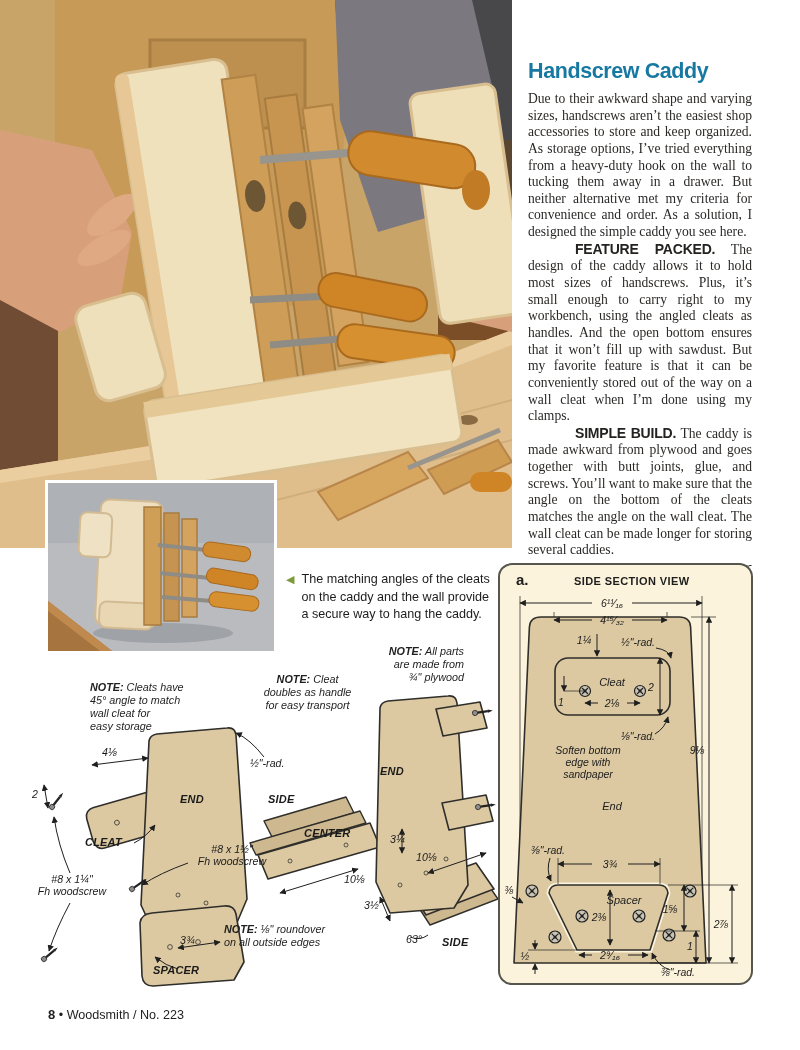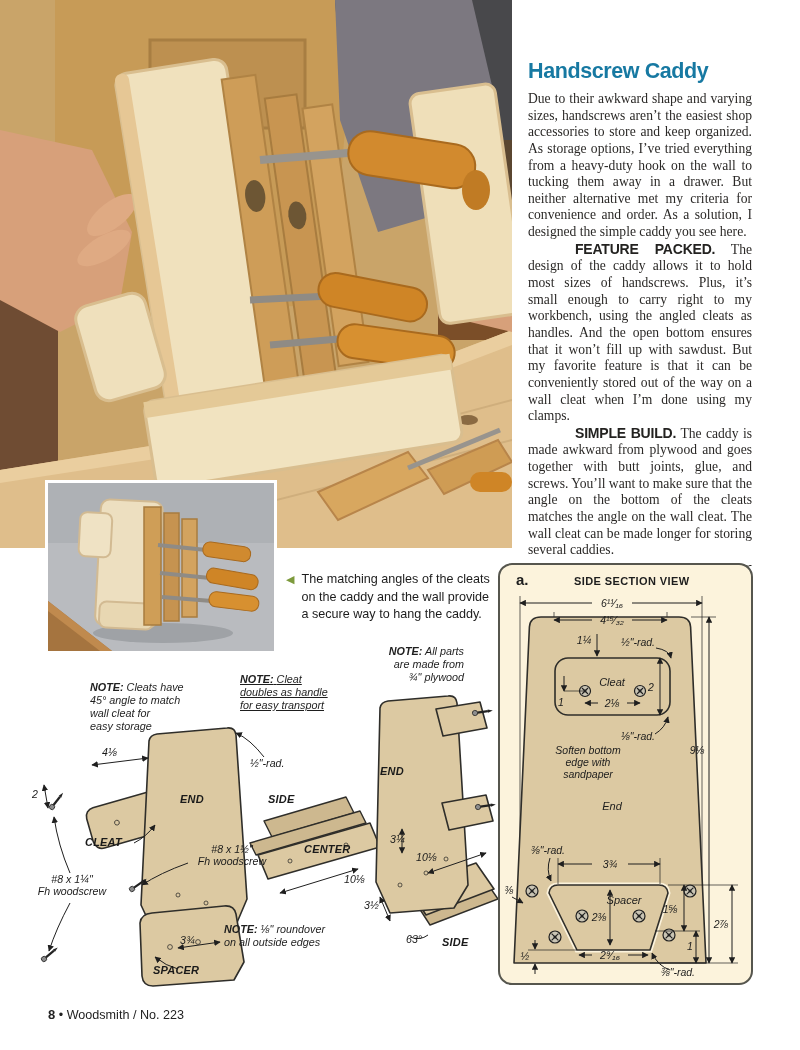--- a/index.html
+++ b/index.html
@@ -268,41 +268,41 @@
       <path class="leader" d="M382,292 Q392,296 400,290"></path>
     </svg>
 
     <div class="txt note" style="left:62px;top:36px;width:125px;">
       <b>NOTE:</b>
       <span>Cleats have</span><br>
       <span>45° angle to match</span><br>
       <span>wall cleat for</span><br>
       <span>easy storage</span>
     </div>
-    <div class="txt note" style="left:212px;top:28px;width:135px;text-align:left;text-decoration:underline;">
+    <div class="txt note" style="left:212px;top:28px;width:135px;text-align:center;">
       <b>NOTE:</b>
       <span>Cleat</span><br>
       <span>doubles as handle</span><br>
       <span>for easy transport</span>
     </div>
     <div class="txt note" style="left:328px;top:0px;width:108px;text-align:right;">
       <b>NOTE:</b>
       <span>All parts</span><br>
       <span>are made from</span><br>
       <span>¾" plywood</span>
     </div>
     <div class="txt note" style="left:196px;top:278px;width:165px;">
       <b>NOTE:</b>
       <span>⅛" roundover</span><br>
       <span>on all outside edges</span>
     </div>
     <span class="txt plabel" style="left:57px;top:191px;">CLEAT</span>
     <span class="txt plabel" style="left:152px;top:148px;">END</span>
     <span class="txt plabel" style="left:240px;top:148px;">SIDE</span>
-    <span class="txt plabel" style="left:276px;top:198px;text-align:center;">CENTER</span>
+    <span class="txt plabel" style="left:276px;top:182px;text-align:center;">CENTER</span>
     <span class="txt plabel" style="left:414px;top:291px;">SIDE</span>
     <span class="txt plabel" style="left:352px;top:120px;">END</span>
     <span class="txt plabel" style="left:125px;top:319px;">SPACER</span>
     <span class="txt dimlbl" style="left:74px;top:101px;">4⅛</span>
     <span class="txt dimlbl" style="left:4px;top:143px;">2</span>
     <span class="txt dimlbl" style="left:222px;top:112px;">½"-rad.</span>
     <span class="txt dimlbl" style="left:152px;top:289px;">3¾</span>
     <span class="txt dimlbl" style="left:316px;top:228px;">10⅛</span>
     <span class="txt dimlbl" style="left:388px;top:206px;">10⅛</span>
     <span class="txt dimlbl" style="left:362px;top:188px;">3¼</span>

